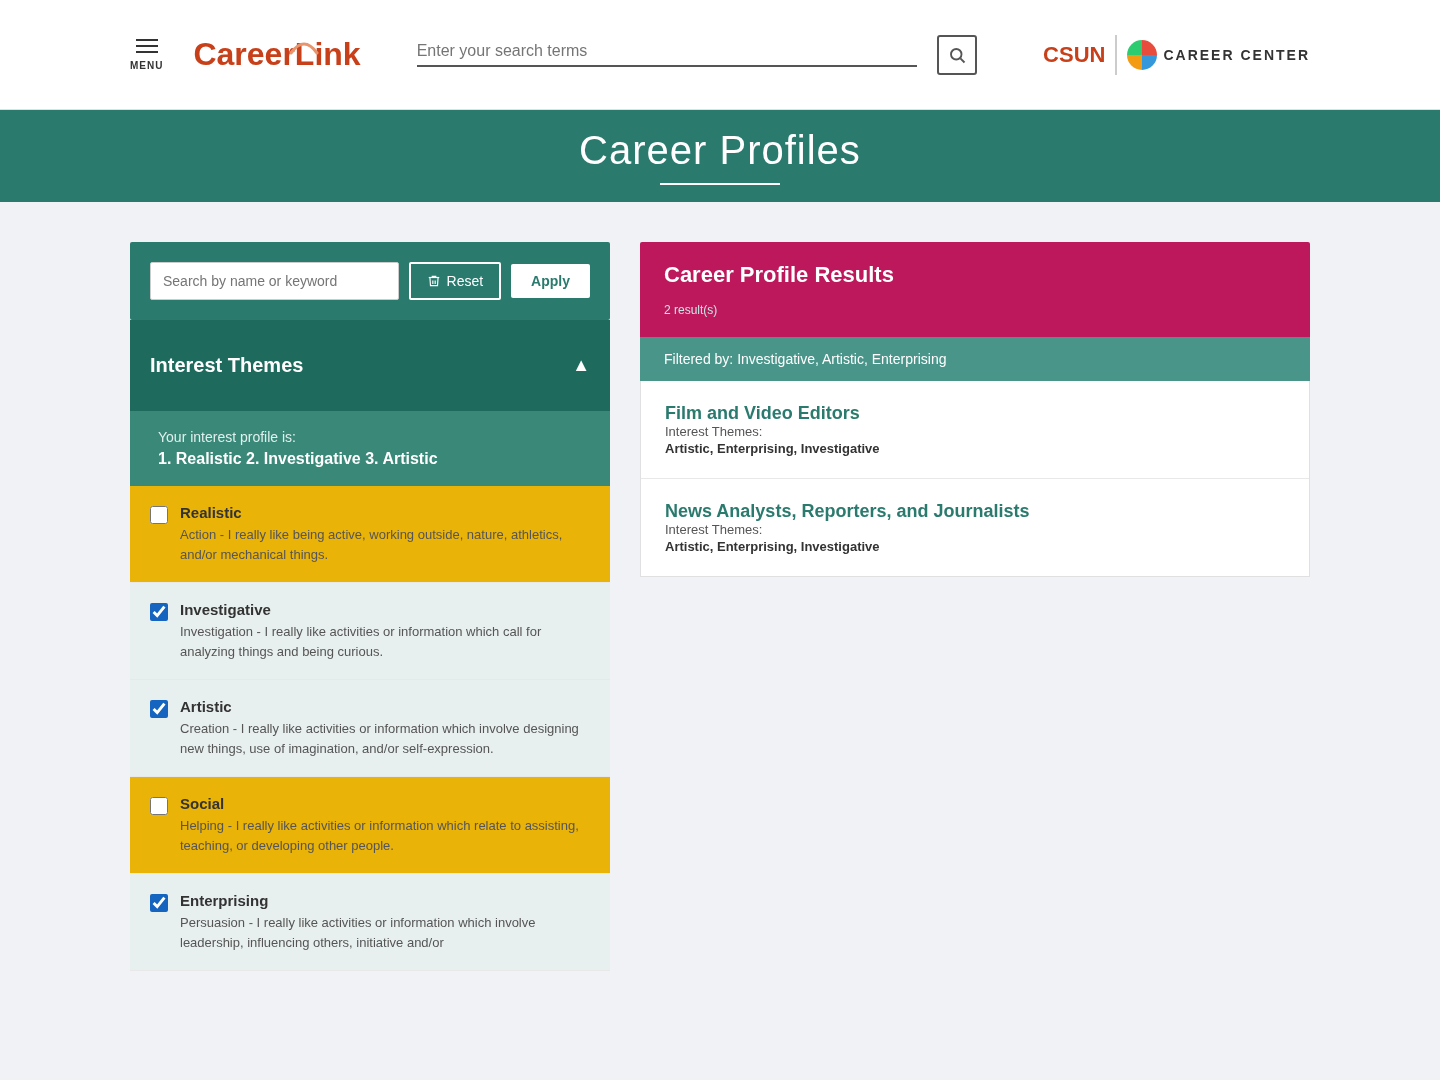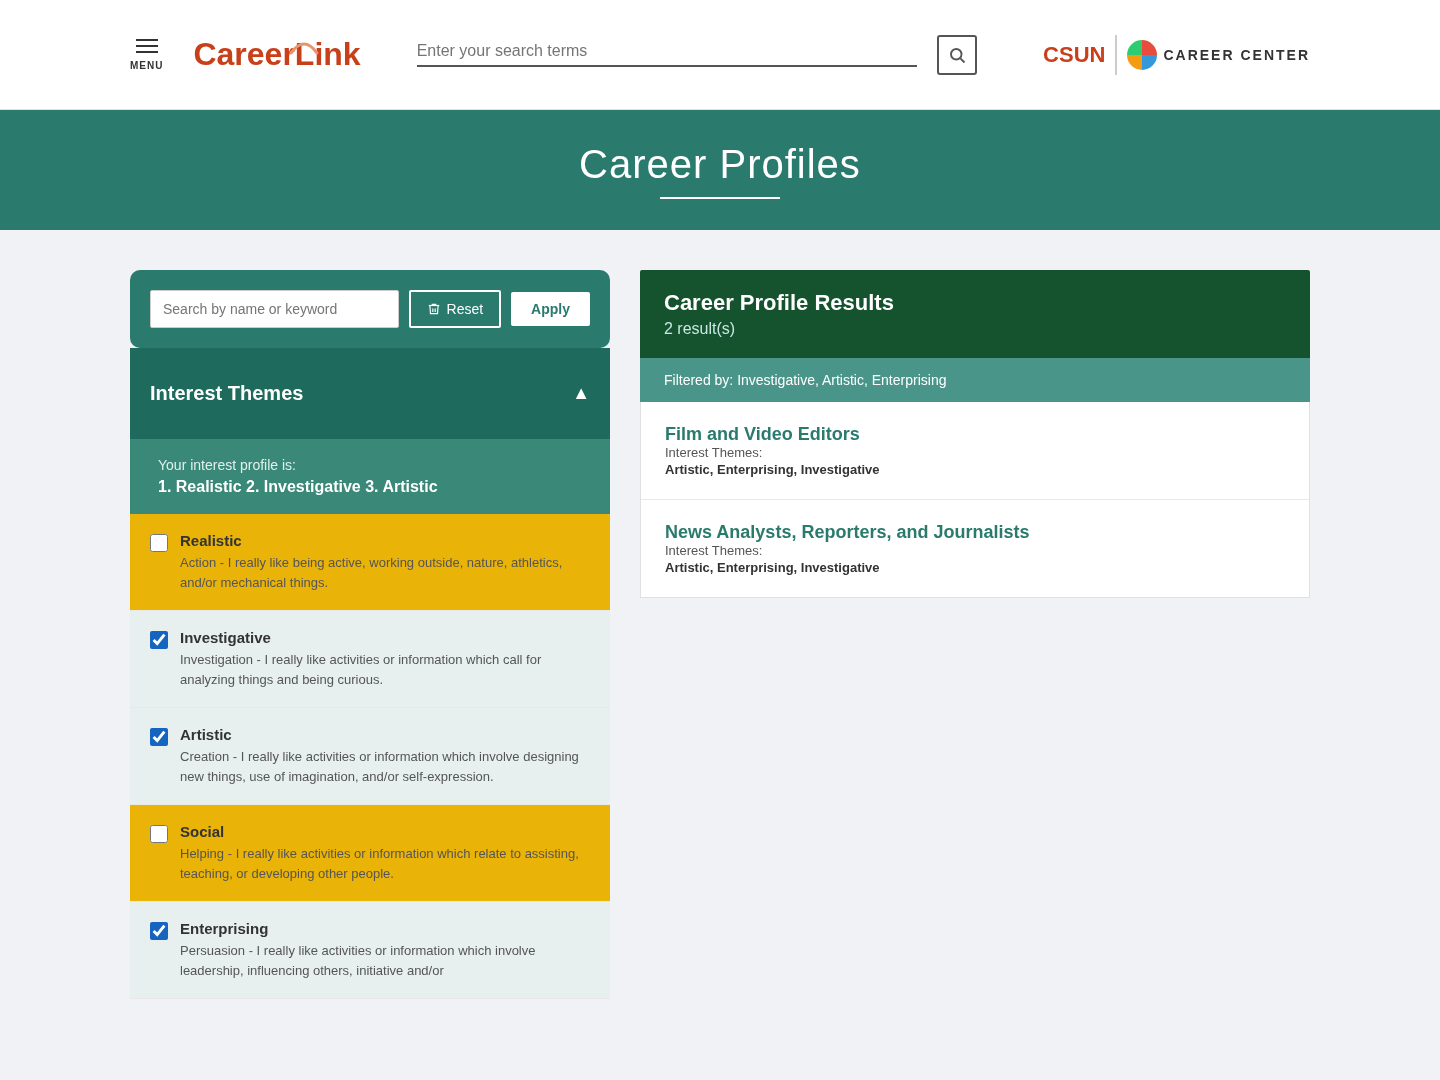--- a/index.html
+++ b/index.html
@@ -87,21 +87,21 @@
     .cc-text {
       font-size: 14px;
       font-weight: bold;
       color: #333;
       letter-spacing: 2px;
     }
 
     
     .hero {
       background: #2a7a6e;
-      height: 120px;
+      height: 92px;
       display: flex;
       align-items: center;
       justify-content: center;
       flex-direction: column;
     }
     .hero-title {
       color: #fff;
       font-size: 40px;
       font-weight: 300;
       letter-spacing: 1px;
@@ -121,21 +121,21 @@
     }
 
     
     .left-panel {
       width: 480px;
       flex-shrink: 0;
     }
     .filter-box {
       background: #2a7a6e;
       padding: 20px;
-      border-radius: 10px;
+      border-radius: 2px;
       display: flex;
       align-items: center;
       gap: 10px;
     }
     .filter-input {
       flex: 1;
       padding: 10px 12px;
       border: 1px solid #ccc;
       border-radius: 2px;
       font-size: 14px;
@@ -220,33 +220,33 @@
       font-size: 13px;
       color: #555;
       line-height: 1.5;
     }
 
     
     .right-panel {
       flex: 1;
     }
     .results-header {
-      background: #14532d;
+      background: #be185d;
       padding: 20px 24px;
       border-radius: 2px 2px 0 0;
     }
     .results-title {
       color: #fff;
       font-size: 22px;
       font-weight: bold;
     }
     .results-count {
       color: #c8e8e4;
-      font-size: 16px;
-      margin-top: 4px;
+      font-size: 12px;
+      margin-top: 15px;
     }
     .filter-bar {
       background: #4a9589;
       padding: 14px 24px;
       color: #fff;
       font-size: 14px;
     }
     .results-body {
       background: #fff;
       border: 1px solid #e0e0e0;

